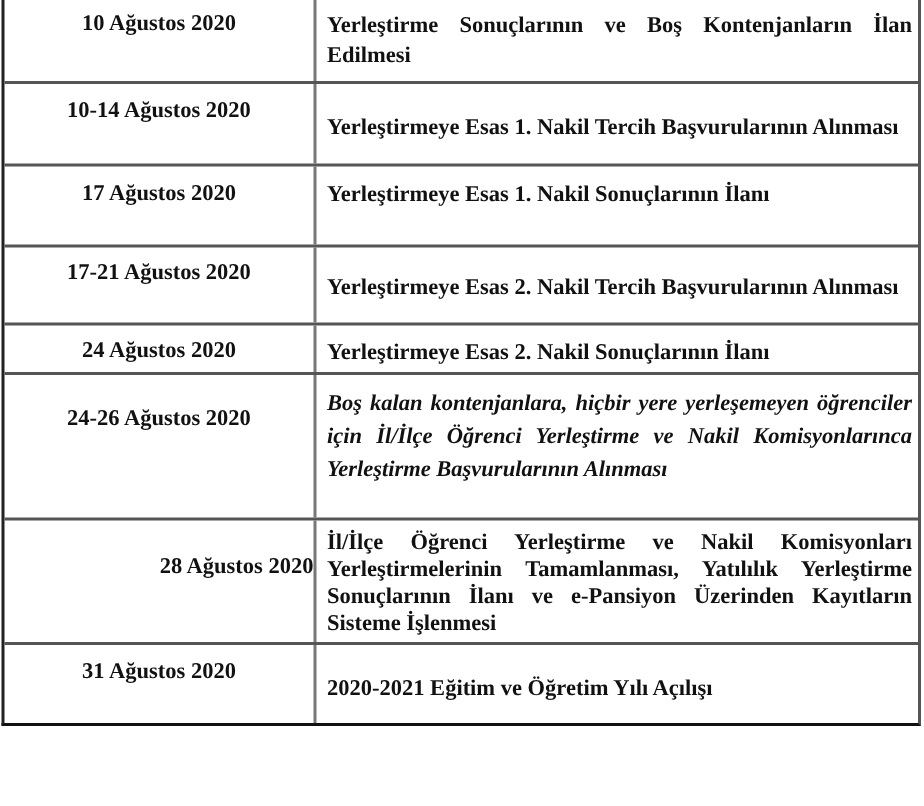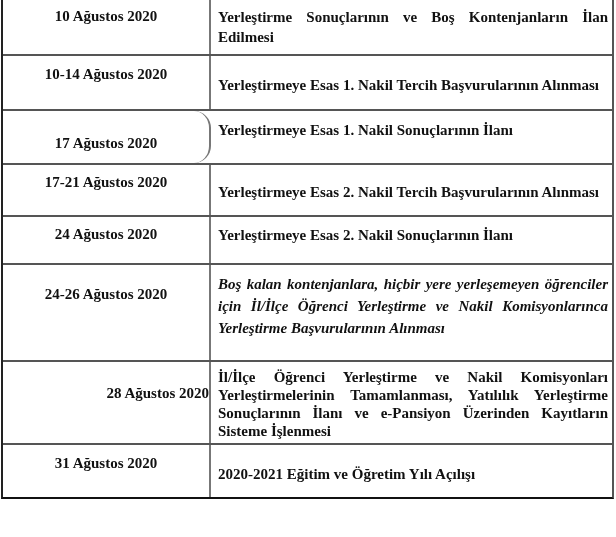--- a/index.html
+++ b/index.html
@@ -61,30 +61,30 @@
     <div class="cell-date" style="padding-top:9px;">10 Ağustos 2020</div>
     <div class="cell-event" style="padding-top:9px;">Yerleştirme Sonuçlarının ve Boş Kontenjanların İlan Edilmesi</div>
   </div>
 
   <div class="row" style="height:55px;">
     <div class="cell-date" style="padding-top:9px;">10-14 Ağustos 2020</div>
     <div class="cell-event" style="padding-top:19px; white-space:nowrap;">Yerleştirmeye Esas 1. Nakil Tercih Başvurularının Alınması</div>
   </div>
 
   <div class="row" style="height:54px;">
-    <div class="cell-date" style="padding-top:23px;border-radius:17px;">17 Ağustos 2020</div>
+    <div class="cell-date" style="padding-top:9px;">17 Ağustos 2020</div>
     <div class="cell-event" style="padding-top:9px;">Yerleştirmeye Esas 1. Nakil Sonuçlarının İlanı</div>
   </div>
 
   <div class="row" style="height:52px;">
     <div class="cell-date" style="padding-top:8px;">17-21 Ağustos 2020</div>
     <div class="cell-event" style="padding-top:17px; white-space:nowrap;">Yerleştirmeye Esas 2. Nakil Tercih Başvurularının Alınması</div>
   </div>
 
-  <div class="row" style="height:48px;">
+  <div class="row" style="height:33px;">
     <div class="cell-date" style="padding-top:8px;">24 Ağustos 2020</div>
     <div class="cell-event" style="padding-top:8px;">Yerleştirmeye Esas 2. Nakil Sonuçlarının İlanı</div>
   </div>
 
   <div class="row" style="height:97px;">
     <div class="cell-date" style="padding-top:20px;">24-26 Ağustos 2020</div>
     <div class="cell-event" style="padding-top:8px; line-height:22px;font-style:italic;">Boş kalan kontenjanlara, hiçbir yere yerleşemeyen öğrenciler için İl/İlçe Öğrenci Yerleştirme ve Nakil Komisyonlarınca Yerleştirme Başvurularının Alınması</div>
   </div>
 
 

